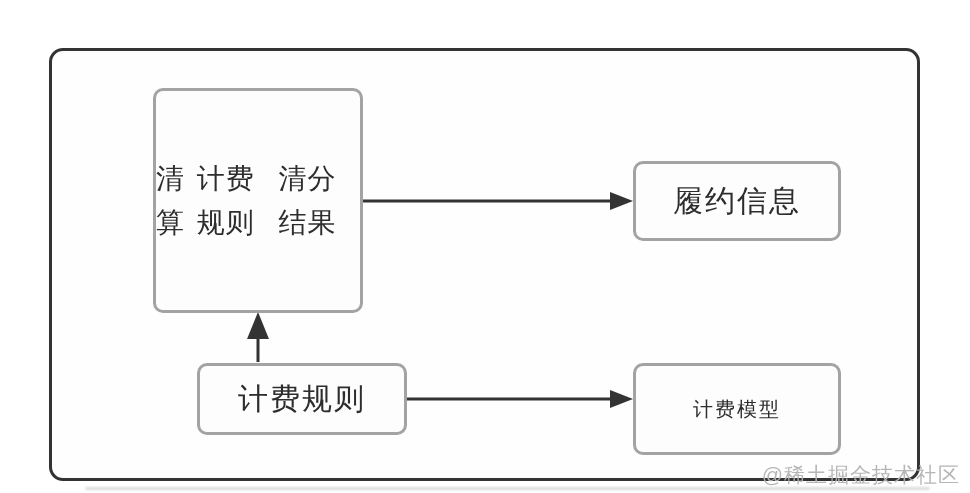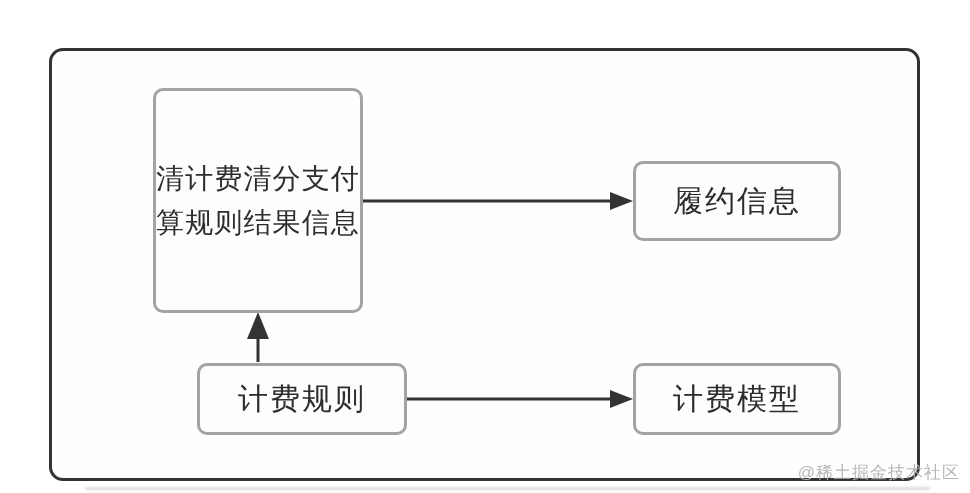--- a/index.html
+++ b/index.html
@@ -62,38 +62,38 @@
     width: 210px;
     height: 72px;
     font-size: 30px;
     letter-spacing: 2px;
     margin-left: 44px;
   }
   .node-billing-model {
     left: 633px;
     top: 363px;
     width: 208px;
-    height: 72px;
-    font-size: 30px;
+    height: 92px;
+    font-size: 20px;
     letter-spacing: 2px;
     font-family: Liberation Mono, monospace;
   }
   .edges-layer {
     position: absolute;
     left: 0;
     top: 0;
     width: 970px;
     height: 493px;
     z-index: 1;
   }
   .watermark {
     position: absolute;
     right: 10px;
     top: 461px;
-    font-size: 17px;
+    font-size: 21px;
     color: #b3b3b3;
     letter-spacing: 1px;
     z-index: 3;
     opacity: 0.95;
   }
   .ghost-line {
     position: absolute;
     left: 85px;
     top: 487px;
     width: 845px;
@@ -122,21 +122,20 @@
     <polygon points="247,339 258,312 269,339" fill="#333333"></polygon>
 
     <line x1="363" y1="399" x2="612" y2="399" stroke="#333333" stroke-width="3"></line>
     <polygon points="610,390 633,399 610,408" fill="#333333"></polygon>
   </svg>
 
   <div class="node node-clearing-inputs">
     <div>清算</div>
     <div>计费规则</div>
     <div>清分结果</div>
-    <div>支付信息</div>
   </div>
 
   <div class="node node-clearing-result">
     <div>履约信息</div>
   </div>
 
   <div class="node node-billing-rules">
     <div>计费规则</div>
   </div>
 

